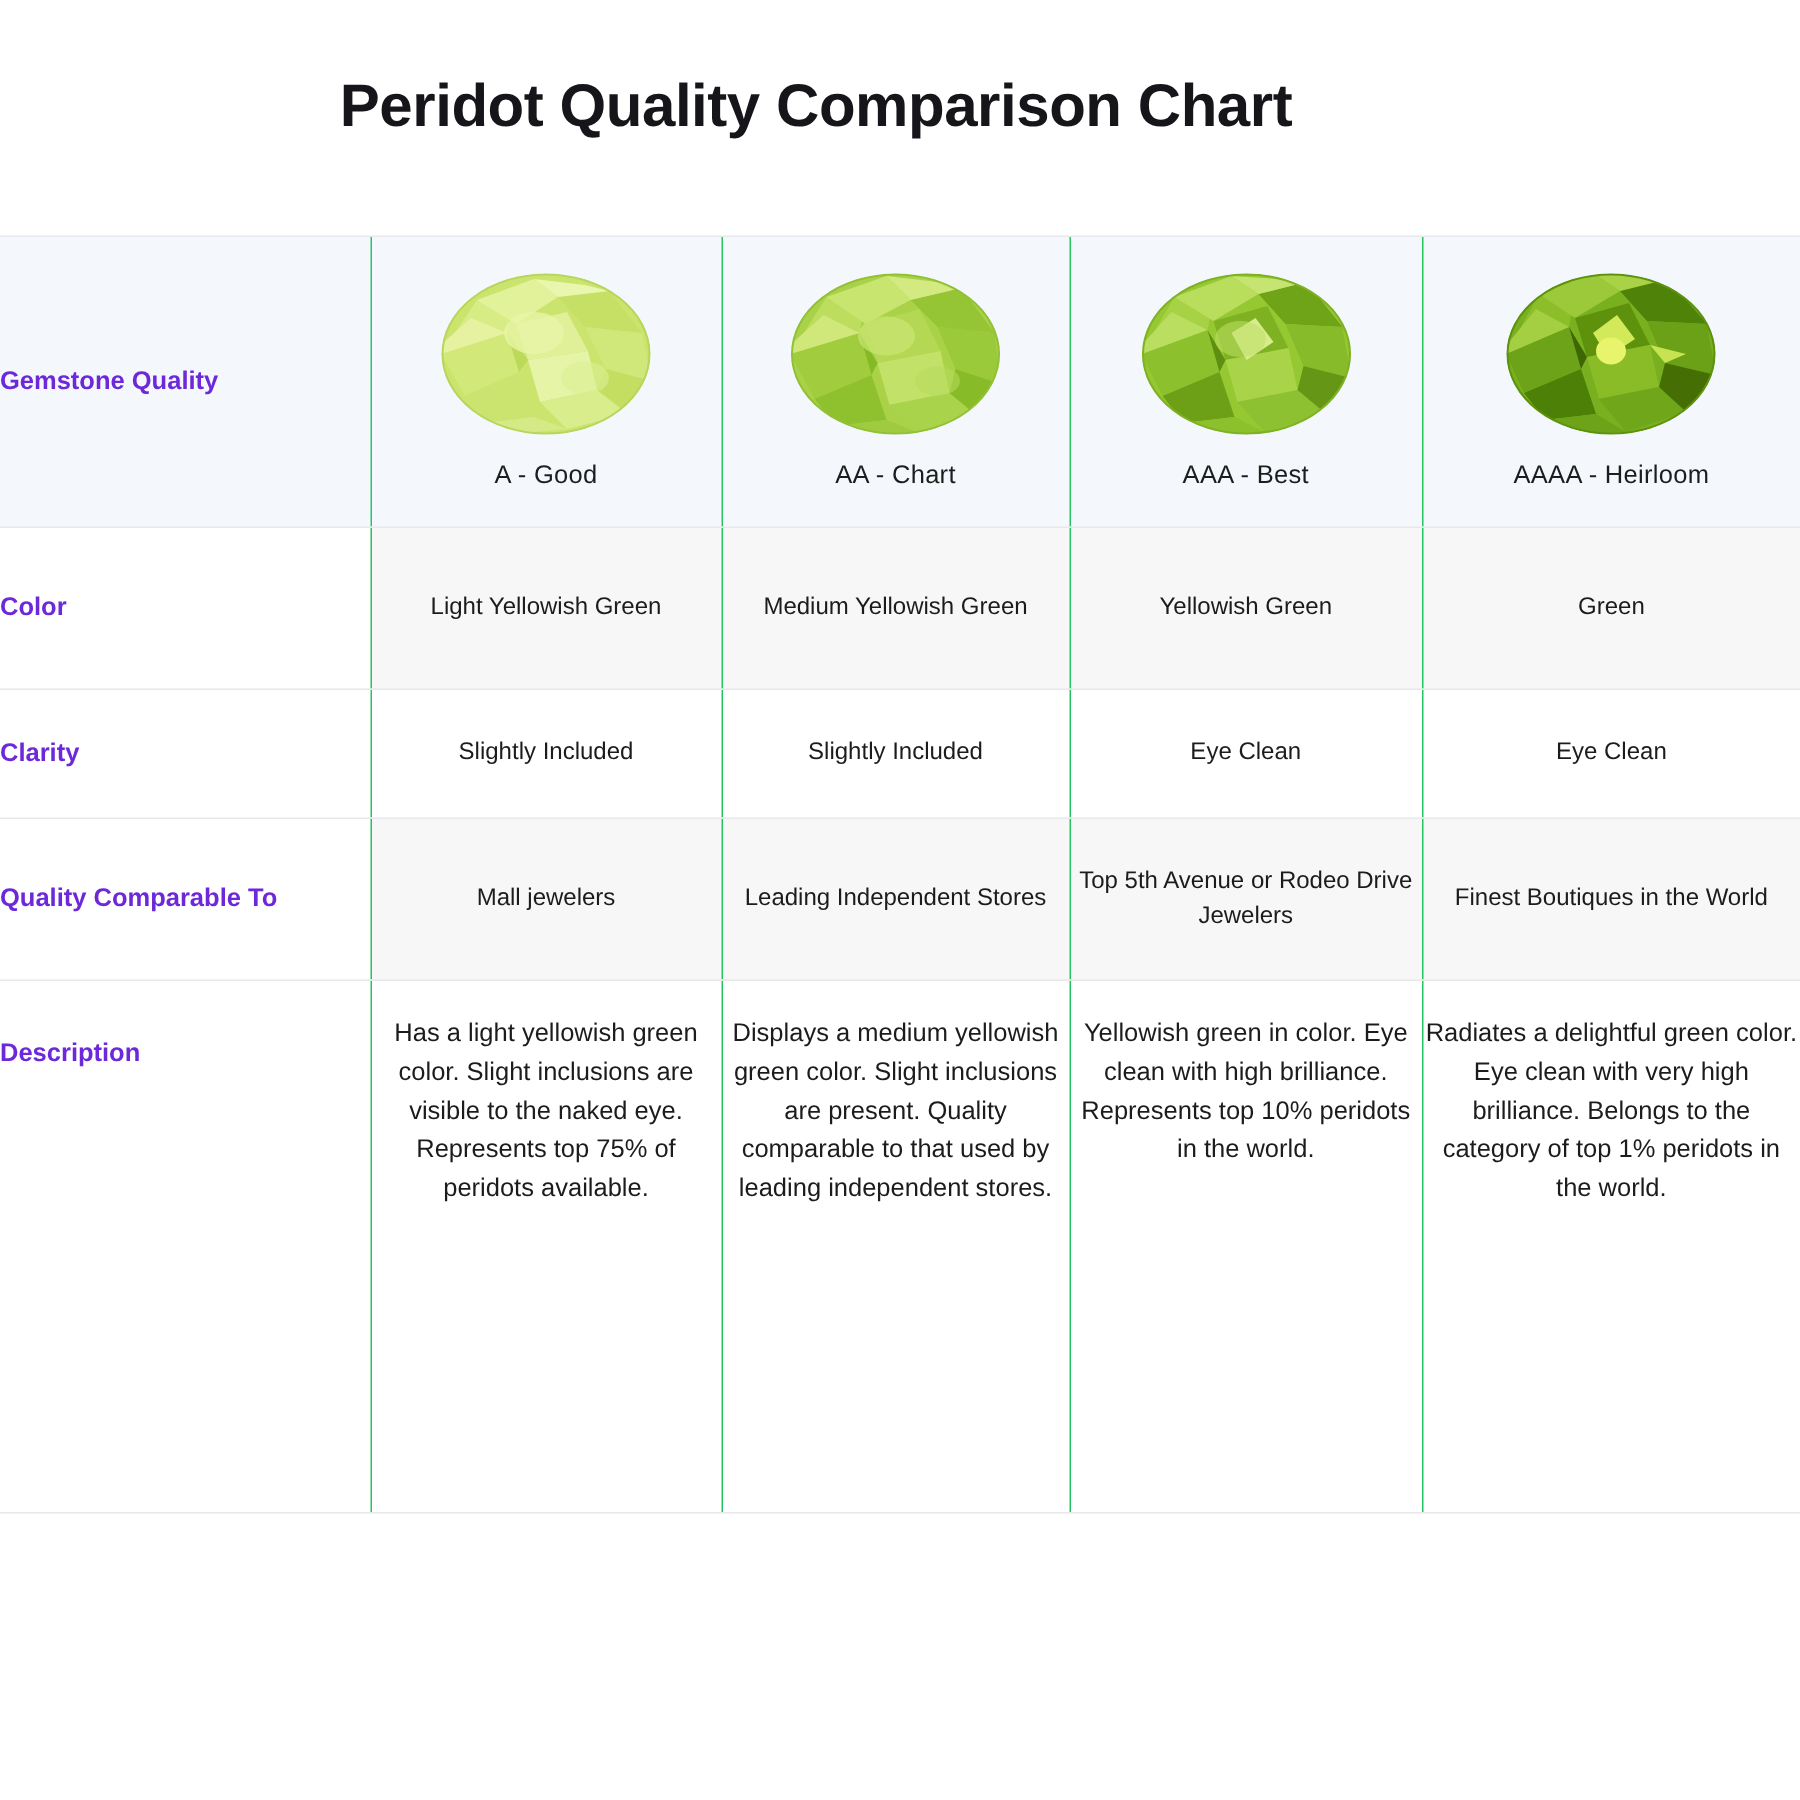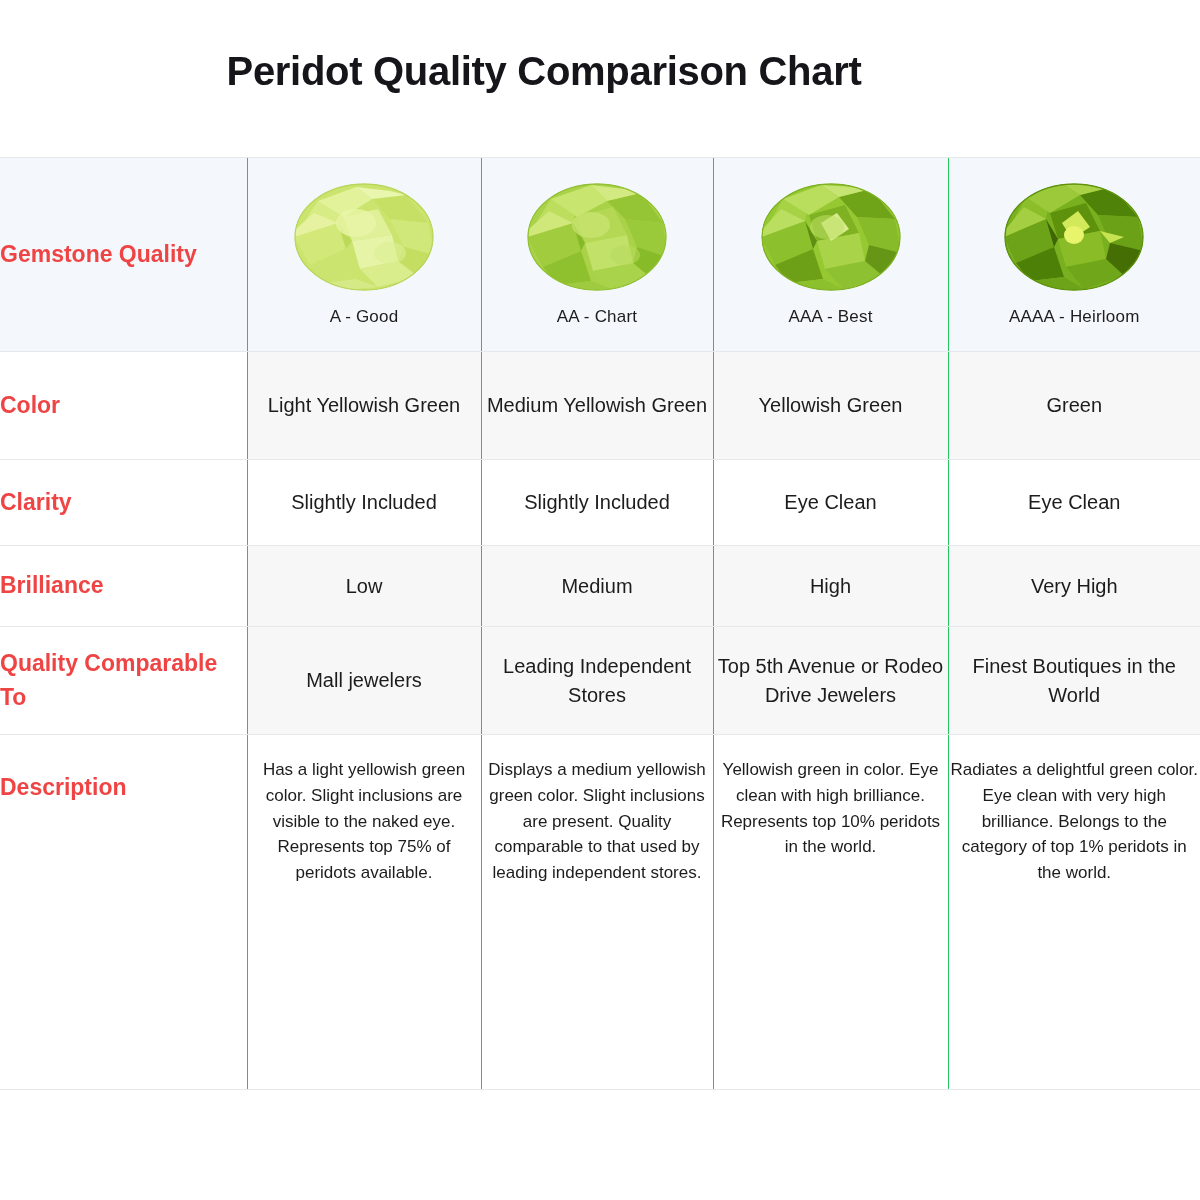--- a/index.html
+++ b/index.html
@@ -58,29 +58,29 @@
     border-bottom: 1px solid #e6e8ec;
     border-left: 1px solid #22c55e;
     padding: 0;
     vertical-align: middle;
   }
   .cmp-table td.label-cell { border-left: none; }
 
   .label-cell {
     text-align: left;
     padding: 10px 18px 10px 32px;
-    font-size: 23px;
+    font-size: 17px;
     font-weight: 600;
     line-height: 1.45;
-    color: #ef4444;
+    color: #6d28d9;
   }
 
   .val-cell {
     text-align: center;
-    font-size: 20px;
+    font-size: 16px;
     line-height: 1.42;
     color: #1c1c1c;
     padding: 10px 14px;
   }
 
   
   tr.row-header td { background: #f4f8fd; height: 193px; }
   tr.row-header td.label-cell { background: #f4f8fd; }
 
   .gem-cell {
@@ -293,27 +293,20 @@
       </tr>
 
       <tr class="row-clarity">
         <td class="label-cell">Clarity</td>
         <td class="val-cell">Slightly Included</td>
         <td class="val-cell">Slightly Included</td>
         <td class="val-cell">Eye Clean</td>
         <td class="val-cell">Eye Clean</td>
       </tr>
 
-      <tr class="row-brilliance shaded">
-        <td class="label-cell">Brilliance</td>
-        <td class="val-cell">Low</td>
-        <td class="val-cell">Medium</td>
-        <td class="val-cell">High</td>
-        <td class="val-cell">Very High</td>
-      </tr>
 
 
       <tr class="row-quality shaded">
         <td class="label-cell">Quality Comparable To</td>
         <td class="val-cell">Mall jewelers</td>
         <td class="val-cell">Leading Independent Stores</td>
         <td class="val-cell">Top 5th Avenue or Rodeo Drive Jewelers</td>
         <td class="val-cell">Finest Boutiques in the World</td>
       </tr>
 

